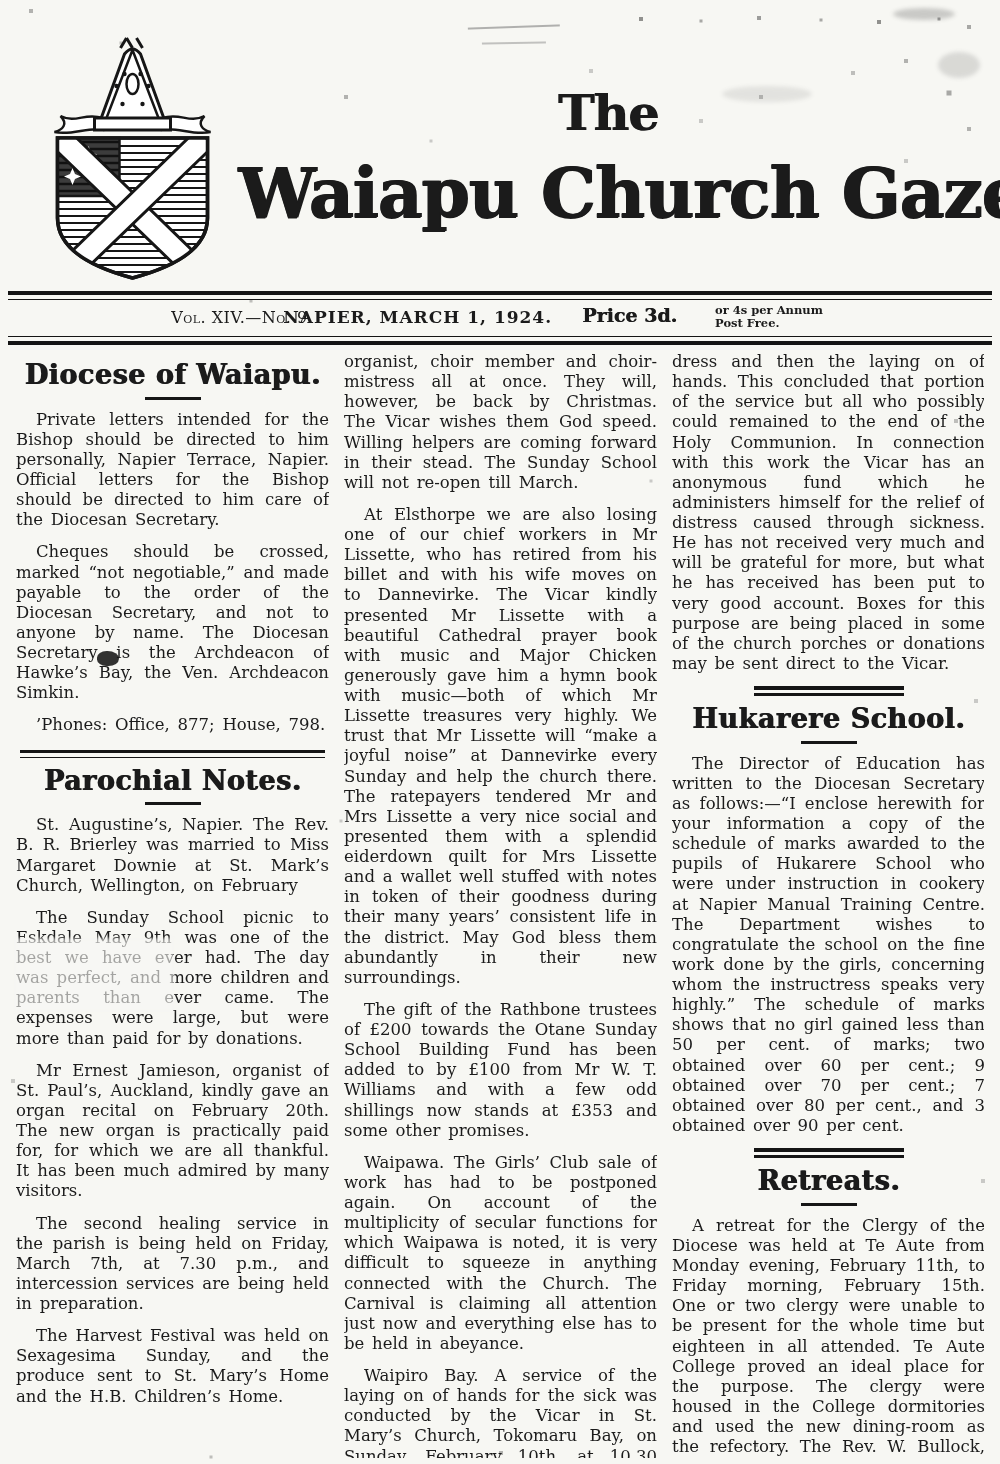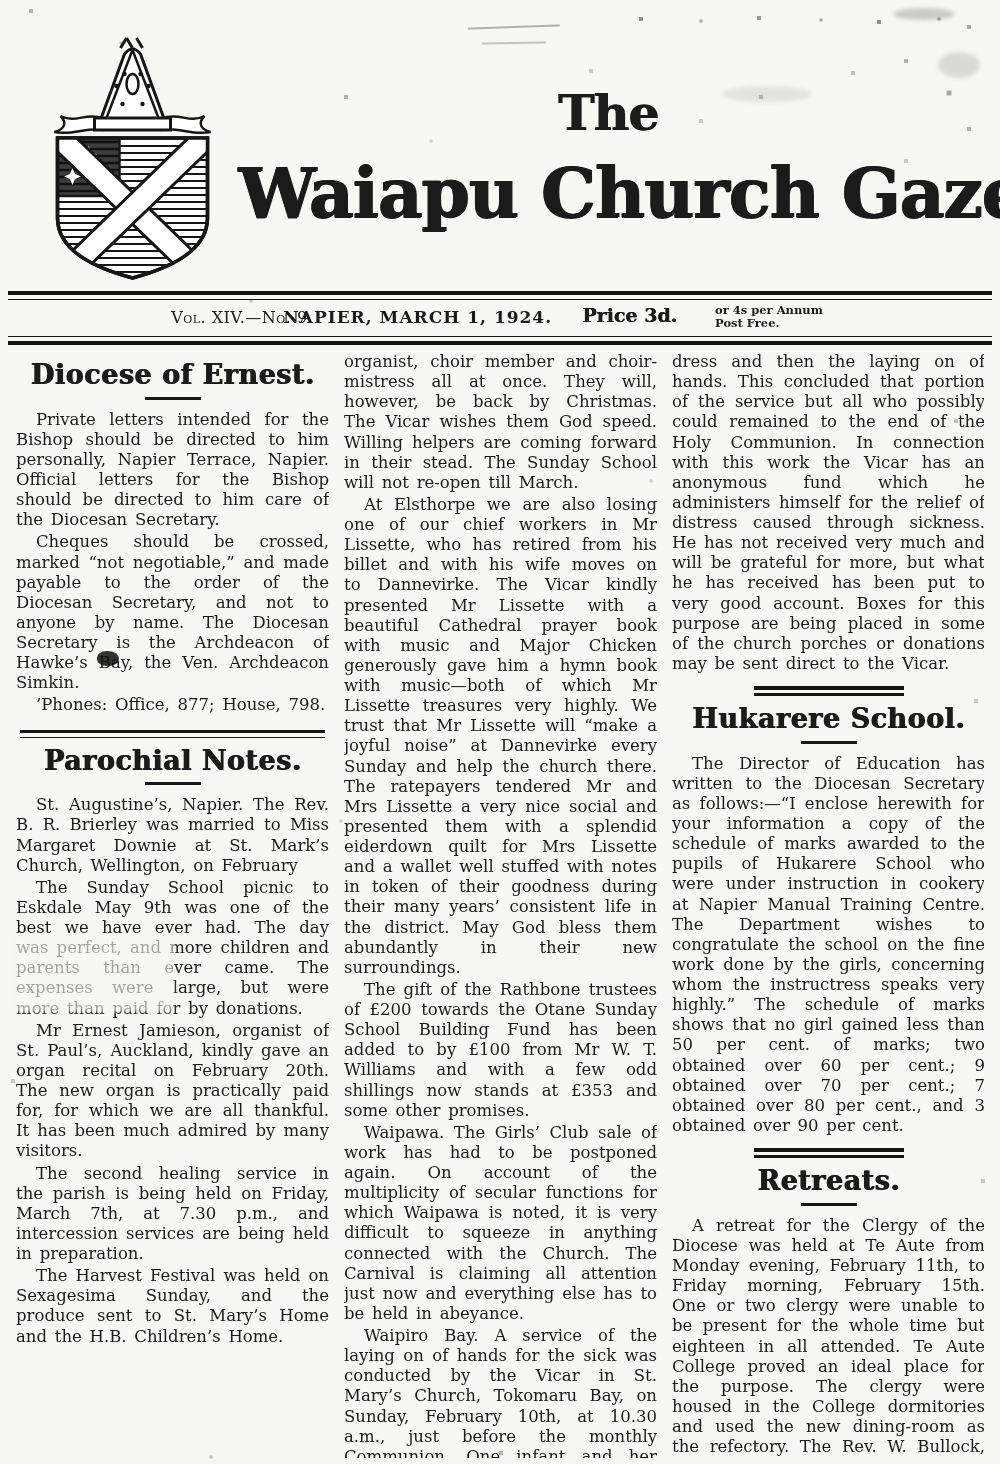--- a/index.html
+++ b/index.html
@@ -46,21 +46,21 @@
     position:absolute;left:16px;right:16px;top:352px;bottom:6px;
     display:flex;gap:15px;overflow:hidden;
   }
   .col{width:313px;min-width:313px;overflow:hidden;}
   p{
     margin:0;padding:0;
     font-size:16.5px;line-height:1.22;
     text-align:justify;text-indent:20px;
     word-spacing:2.5px;
   }
-  p + p{margin-top:2px;}
+  p + p{margin-top:12px;}
   p.cont{text-indent:0;}
   .art-head{
     font-size:27px;font-weight:bold;text-align:center;
     margin:8px 0 0;line-height:1.1;
     text-shadow:1px 0 0 currentColor;
     letter-spacing:.5px;
   }
   .head-rule{width:56px;height:3px;background:#161616;margin:7px auto 10px;}
   .divider-wide{height:4px;border-top:3px solid #151515;border-bottom:1px solid #151515;margin:14px 4px 2px;}
   .divider-short{width:150px;height:3px;border-top:4px solid #151515;border-bottom:3px solid #151515;margin:12px auto 0;}
@@ -177,21 +177,21 @@
         <span class="l1">or 4s per Annum</span><br>
         <span class="l2">Post Free.</span>
       </span>
     </span>
   </div>
   <div class="rule-b"></div>
 
   <div class="cols">
 
     <div class="col">
-      <div class="art-head">Diocese of Ernest.</div>
+      <div class="art-head">Diocese of Waiapu.</div>
       <div class="head-rule"></div>
       <p>Private letters intended for the Bishop should be directed to him personally, Napier Terrace, Napier. Official letters for the Bishop should be directed to him care of the Diocesan Secretary.</p>
       <p>Cheques should be crossed, marked “not negotiable,” and made payable to the order of the Diocesan Secretary, and not to anyone by name. The Diocesan Secretary is the Archdeacon of Hawke’s Bay, the Ven. Archdeacon Simkin.</p>
       <p>’Phones: Office, 877; House, 798.</p>
       <div class="divider-wide"></div>
       <div class="art-head">Parochial Notes.</div>
       <div class="head-rule"></div>
       <p>St. Augustine’s, Napier. The Rev. B. R. Brierley was married to Miss Margaret Downie at St. Mark’s Church, Wellington, on February</p>
       <p>The Sunday School picnic to Eskdale May 9th was one of the best we have ever had. The day was perfect, and more children and parents than ever came. The expenses were large, but were more than paid for by donations.</p>
       <p>Mr Ernest Jamieson, organist of St. Paul’s, Auckland, kindly gave an organ recital on February 20th. The new organ is practically paid for, for which we are all thankful. It has been much admired by many visitors.</p>

